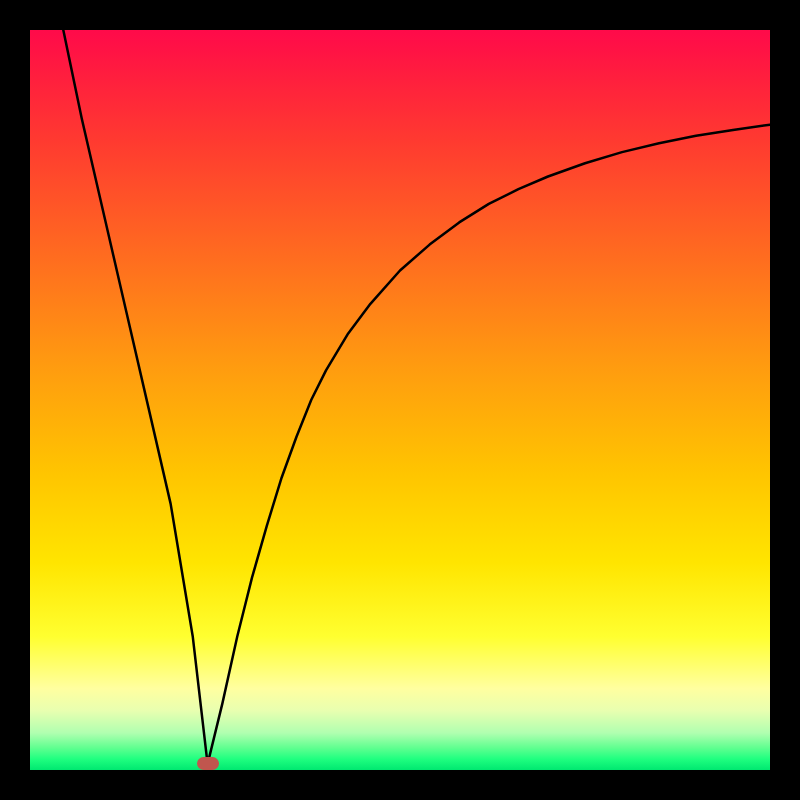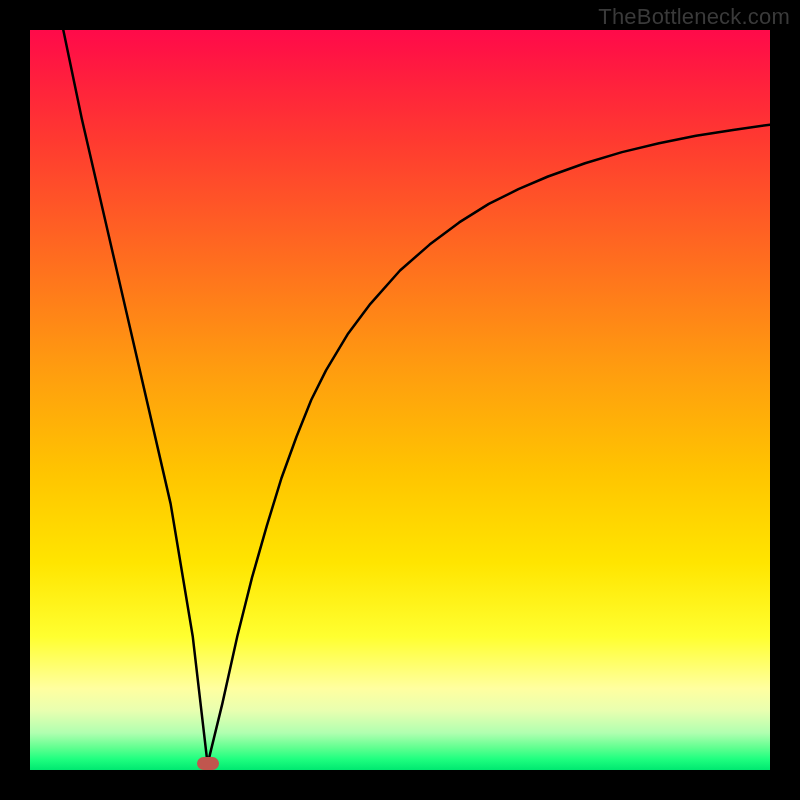--- a/index.html
+++ b/index.html
@@ -63,21 +63,20 @@
     width: 22px;
     height: 13px;
     border-radius: 8px;
     background: #c0564e;
   }
 </style>
 </head>
 <body>
 
 <div class="frame">
-  <div class="watermark">TheBottleneck.com</div>
 
   <div class="plot">
     <svg class="curve" viewBox="0 0 740 740" preserveAspectRatio="none">
       <path id="curve-path" d="M 33.30 0.00 L 51.80 88.80 L 74.00 185.00 L 96.20 281.20 L 118.40 377.40 L 140.60 473.60 L 162.80 606.80 L 177.60 734.08 Q 185.00 703.74 192.40 673.40 Q 199.80 640.10 207.20 606.80 Q 214.60 577.20 222.00 547.60 Q 229.40 521.70 236.80 495.80 Q 244.20 471.75 251.60 447.70 Q 259.00 427.35 266.40 407.00 Q 273.80 388.50 281.20 370.00 Q 288.60 355.20 296.00 340.40 Q 307.10 321.90 318.20 303.40 Q 329.30 288.60 340.40 273.80 Q 355.20 257.15 370.00 240.50 Q 384.80 227.55 399.60 214.60 Q 414.40 203.50 429.20 192.40 Q 444.00 183.15 458.80 173.90 Q 473.60 166.50 488.40 159.10 Q 503.20 152.81 518.00 146.52 Q 536.50 139.86 555.00 133.20 Q 573.50 127.65 592.00 122.10 Q 610.50 117.66 629.00 113.22 Q 647.50 109.52 666.00 105.82 Q 684.50 102.86 703.00 99.90 Q 721.50 97.31 740.00 94.72 " fill="none" stroke="#000" stroke-width="2.5" stroke-linejoin="round" stroke-linecap="round"></path>
     </svg>
     <div class="marker" id="marker" style="left: 166.6px; top: 727.08px;"></div>
   </div>
 </div>
 
 </body></html>

